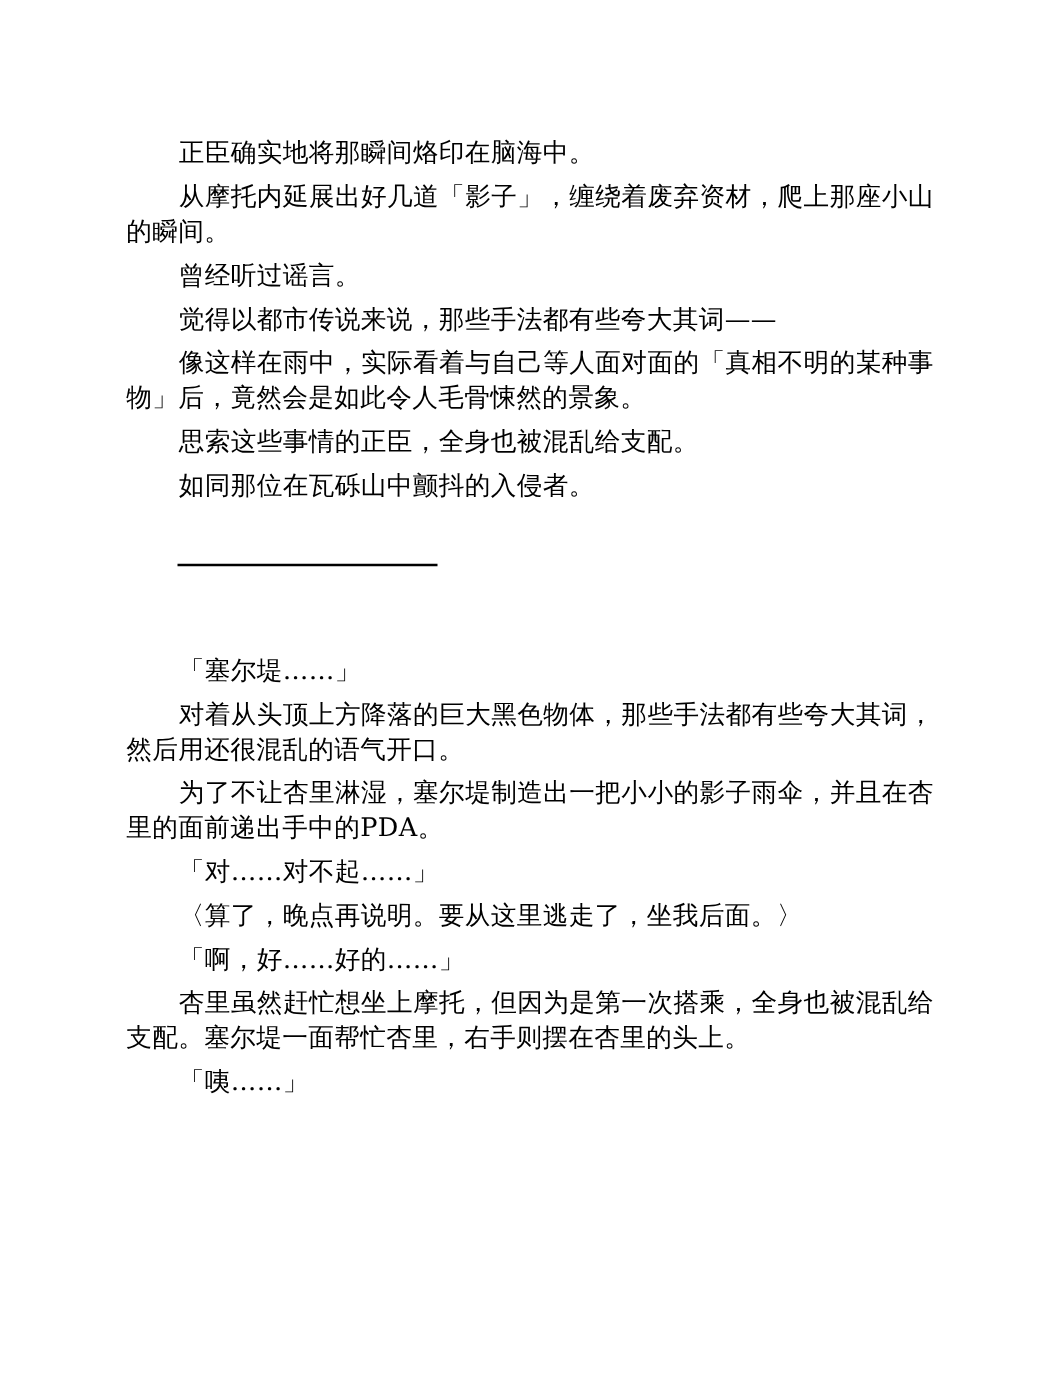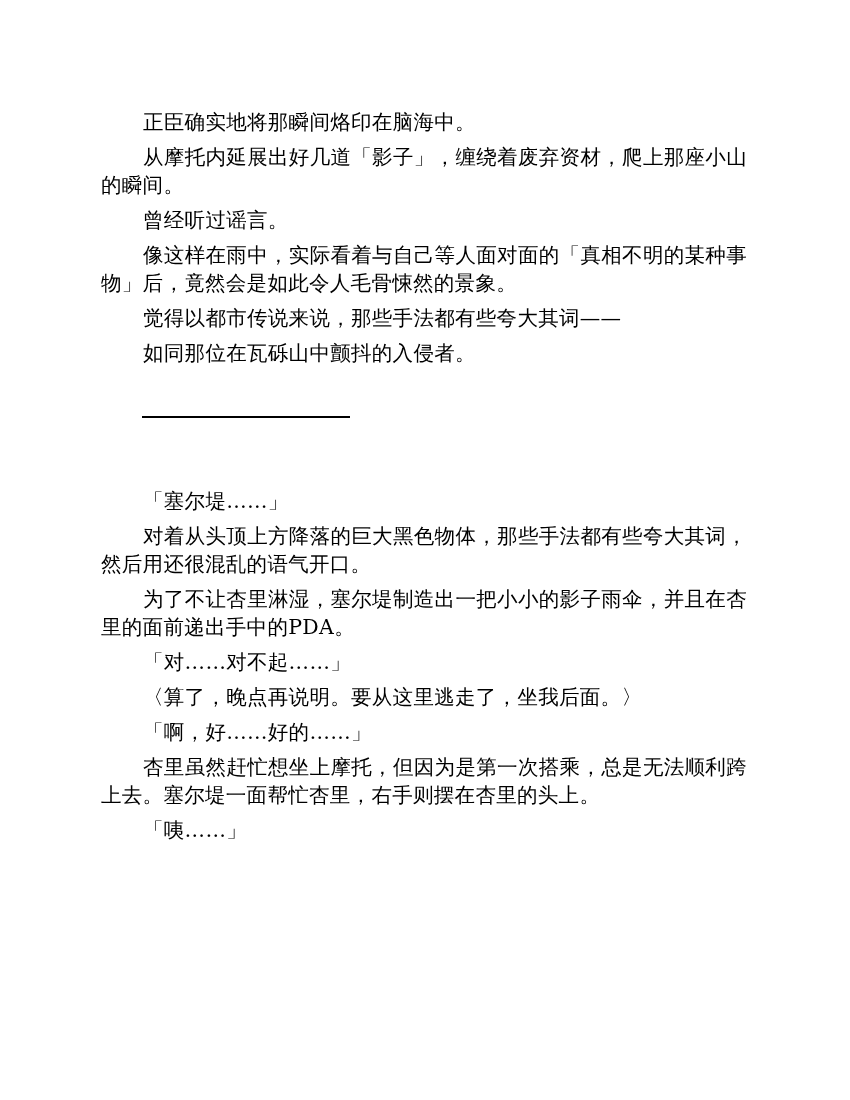--- a/index.html
+++ b/index.html
@@ -57,35 +57,36 @@
   </style>
 </head>
 <body>
 
 <div class="page">
 
   <div>
     <p class="para">正臣确实地将那瞬间烙印在脑海中。</p>
     <p class="para">从摩托内延展出好几道「影子」，缠绕着废弃资材，爬上那座小山的瞬间。</p>
     <p class="para">曾经听过谣言。</p>
+    <p class="para">觉得以都市传说来说，那些手法都有些夸大其词——</p>
     <p class="para">像这样在雨中，实际看着与自己等人面对面的「真相不明的某种事物」后，竟然会是如此令人毛骨悚然的景象。</p>
-    <p class="para">觉得以都市传说来说，那些手法都有些夸大其词——</p>
+    <p class="para">思索这些事情的正臣，全身也被混乱给支配。</p>
     <p class="para">如同那位在瓦砾山中颤抖的入侵者。</p>
   </div>
 
   <div class="separator">
     <span class="separator-line"></span>
   </div>
 
   <div class="spacer"></div>
 
   <div>
     <p class="para">「塞尔堤……」</p>
     <p class="para">对着从头顶上方降落的巨大黑色物体，那些手法都有些夸大其词，然后用还很混乱的语气开口。</p>
     <p class="para">为了不让杏里淋湿，塞尔堤制造出一把小小的影子雨伞，并且在杏里的面前递出手中的PDA。</p>
     <p class="para">「对……对不起……」</p>
     <p class="para">〈算了，晚点再说明。要从这里逃走了，坐我后面。〉</p>
     <p class="para">「啊，好……好的……」</p>
-    <p class="para">杏里虽然赶忙想坐上摩托，但因为是第一次搭乘，总是无法顺利跨上去。塞尔堤一面帮忙杏里，右手则摆在杏里的头上。</p>
+    <p class="para">杏里虽然赶忙想坐上摩托，但因为是第一次搭乘，全身也被混乱给支配。塞尔堤一面帮忙杏里，右手则摆在杏里的头上。</p>
     <p class="para">「咦……」</p>
   </div>
 
 </div>
 
 </body></html>

